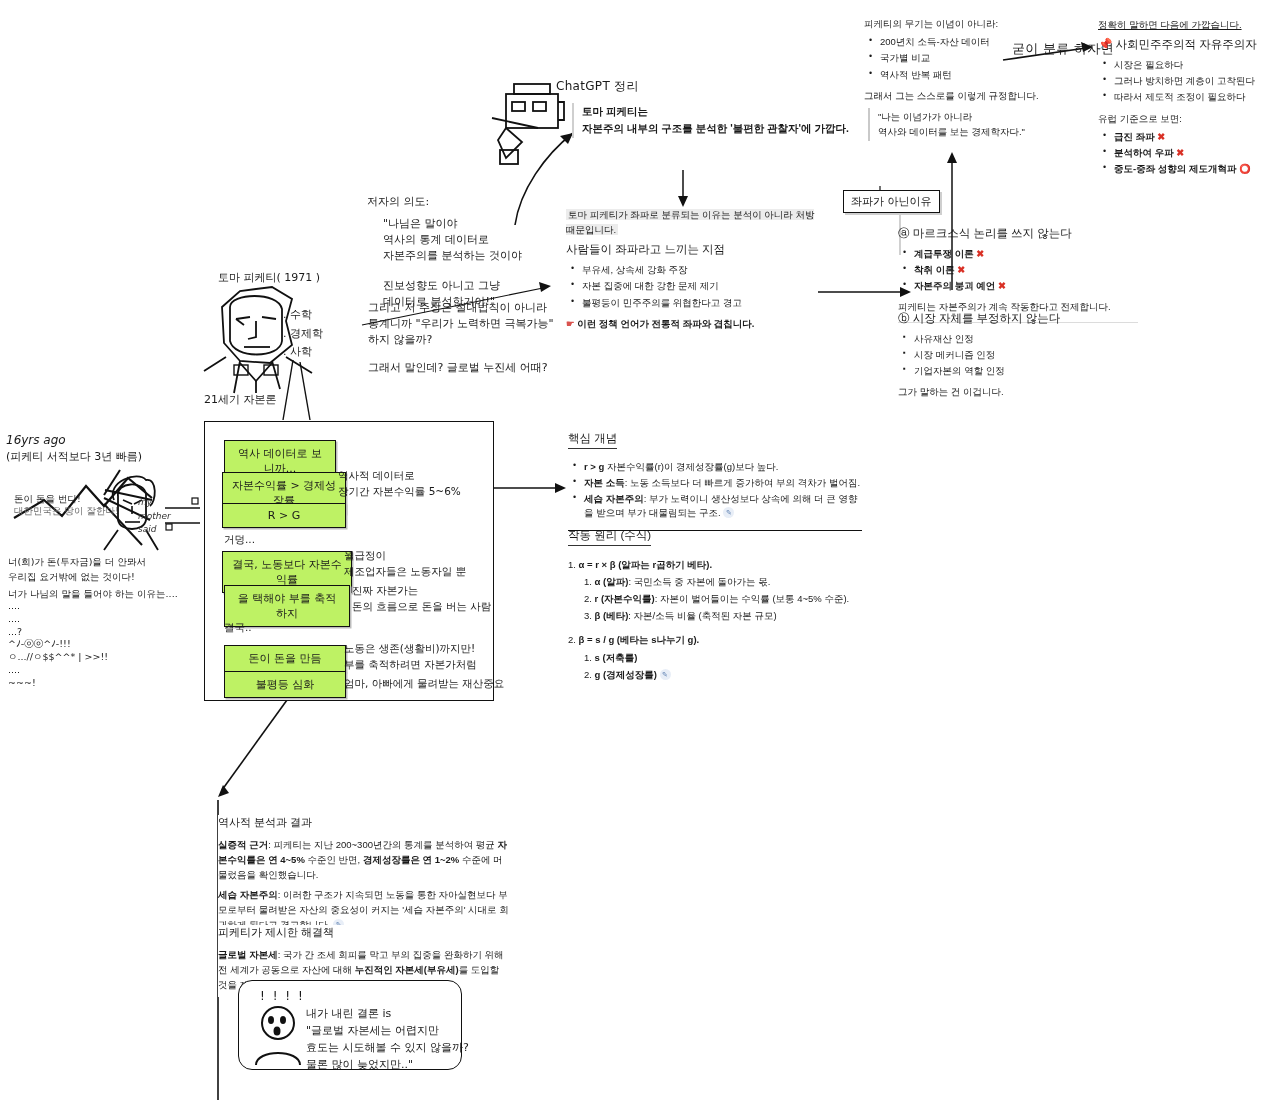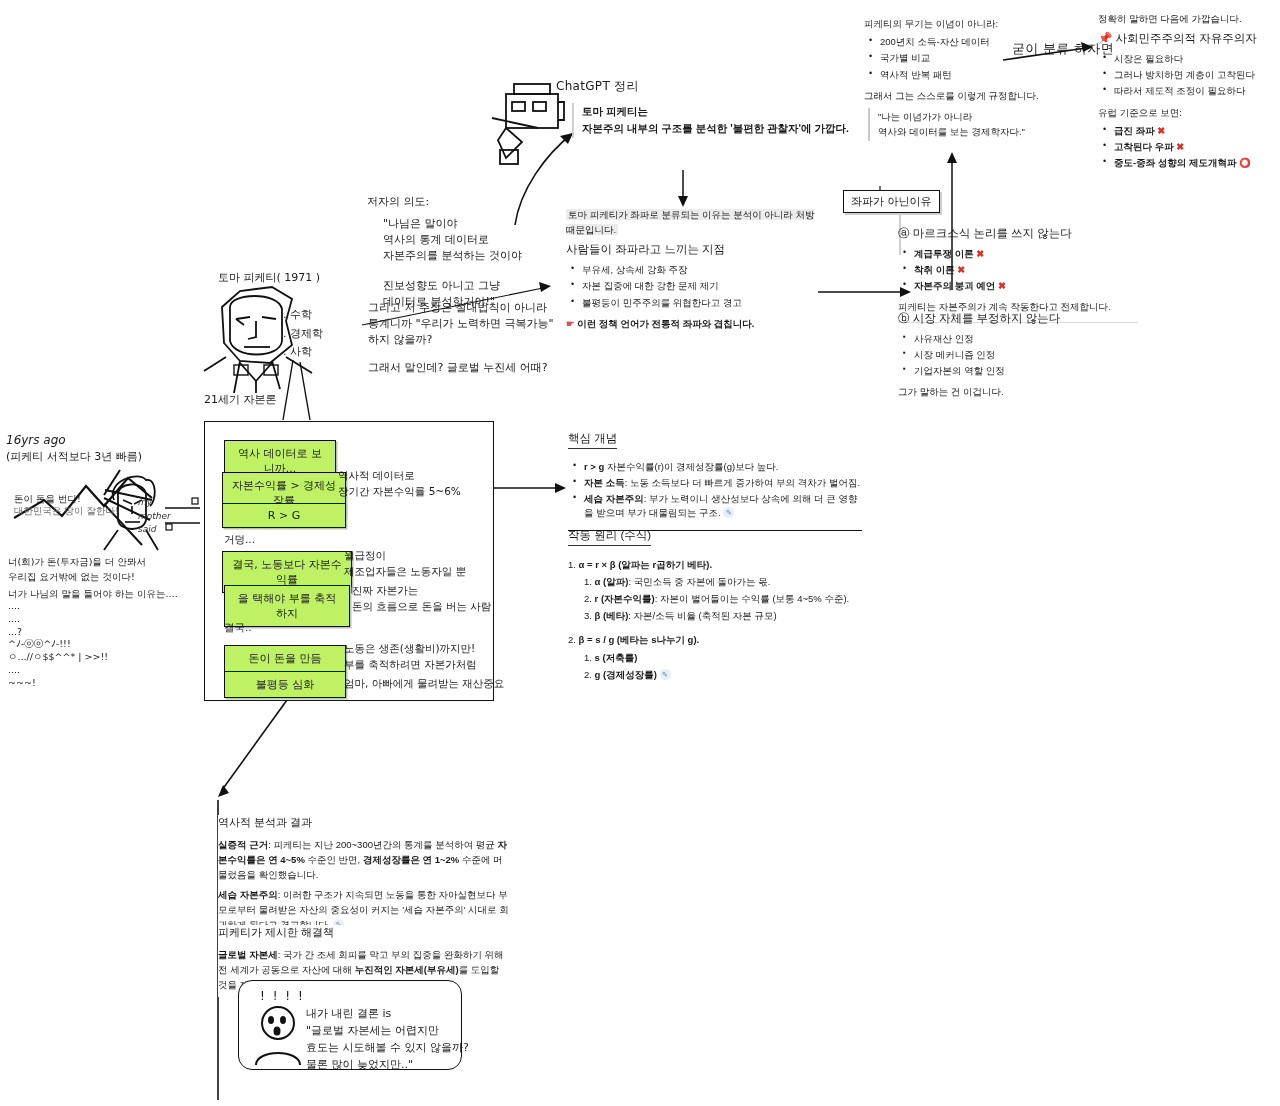--- a/index.html
+++ b/index.html
@@ -148,38 +148,38 @@
   </ul>
   <div class="p">그래서 그는 스스로를 이렇게 규정합니다.</div>
   <div class="quote">
     <div>"나는 이념가가 아니라</div>
     <div>역사와 데이터를 보는 경제학자다."</div>
   </div>
 </div>
 <div class="abs hand" style="left:1012px;top:40px;font-size:13px;">굳이 분류 하자면</div>
 
 <div class="abs gpt blk" style="left:1098px;top:10px;width:178px;">
-  <div class="p" style="margin-top:1px;">정확히 말하면 다음에 가깝습니다.</div>
+  <div class="p" style="margin-top:7px;text-decoration:underline;">정확히 말하면 다음에 가깝습니다.</div>
   <div class="h3" style="font-size:11.5px;">
     <span class="pin">📌</span>
     <span>사회민주주의적 자유주의자</span>
   </div>
   <ul class="dots">
     <li>시장은 필요하다</li>
     <li>그러나 방치하면 계층이 고착된다</li>
     <li>따라서 제도적 조정이 필요하다</li>
   </ul>
   <div class="p">유럽 기준으로 보면:</div>
   <ul class="dots">
     <li>
       <span class="b">급진 좌파</span>
       <span class="x">✖</span>
     </li>
     <li>
-      <span class="b">고착된다 우파</span>
+      <span class="b">분석하여 우파</span>
       <span class="x">✖</span>
     </li>
     <li>
       <span class="b">중도-중좌 성향의 제도개혁파</span>
       <span class="o">⭕</span>
     </li>
   </ul>
 </div>
 
 <div class="abs tagbox" style="left:843px;top:190px;">좌파가 아닌이유</div>

